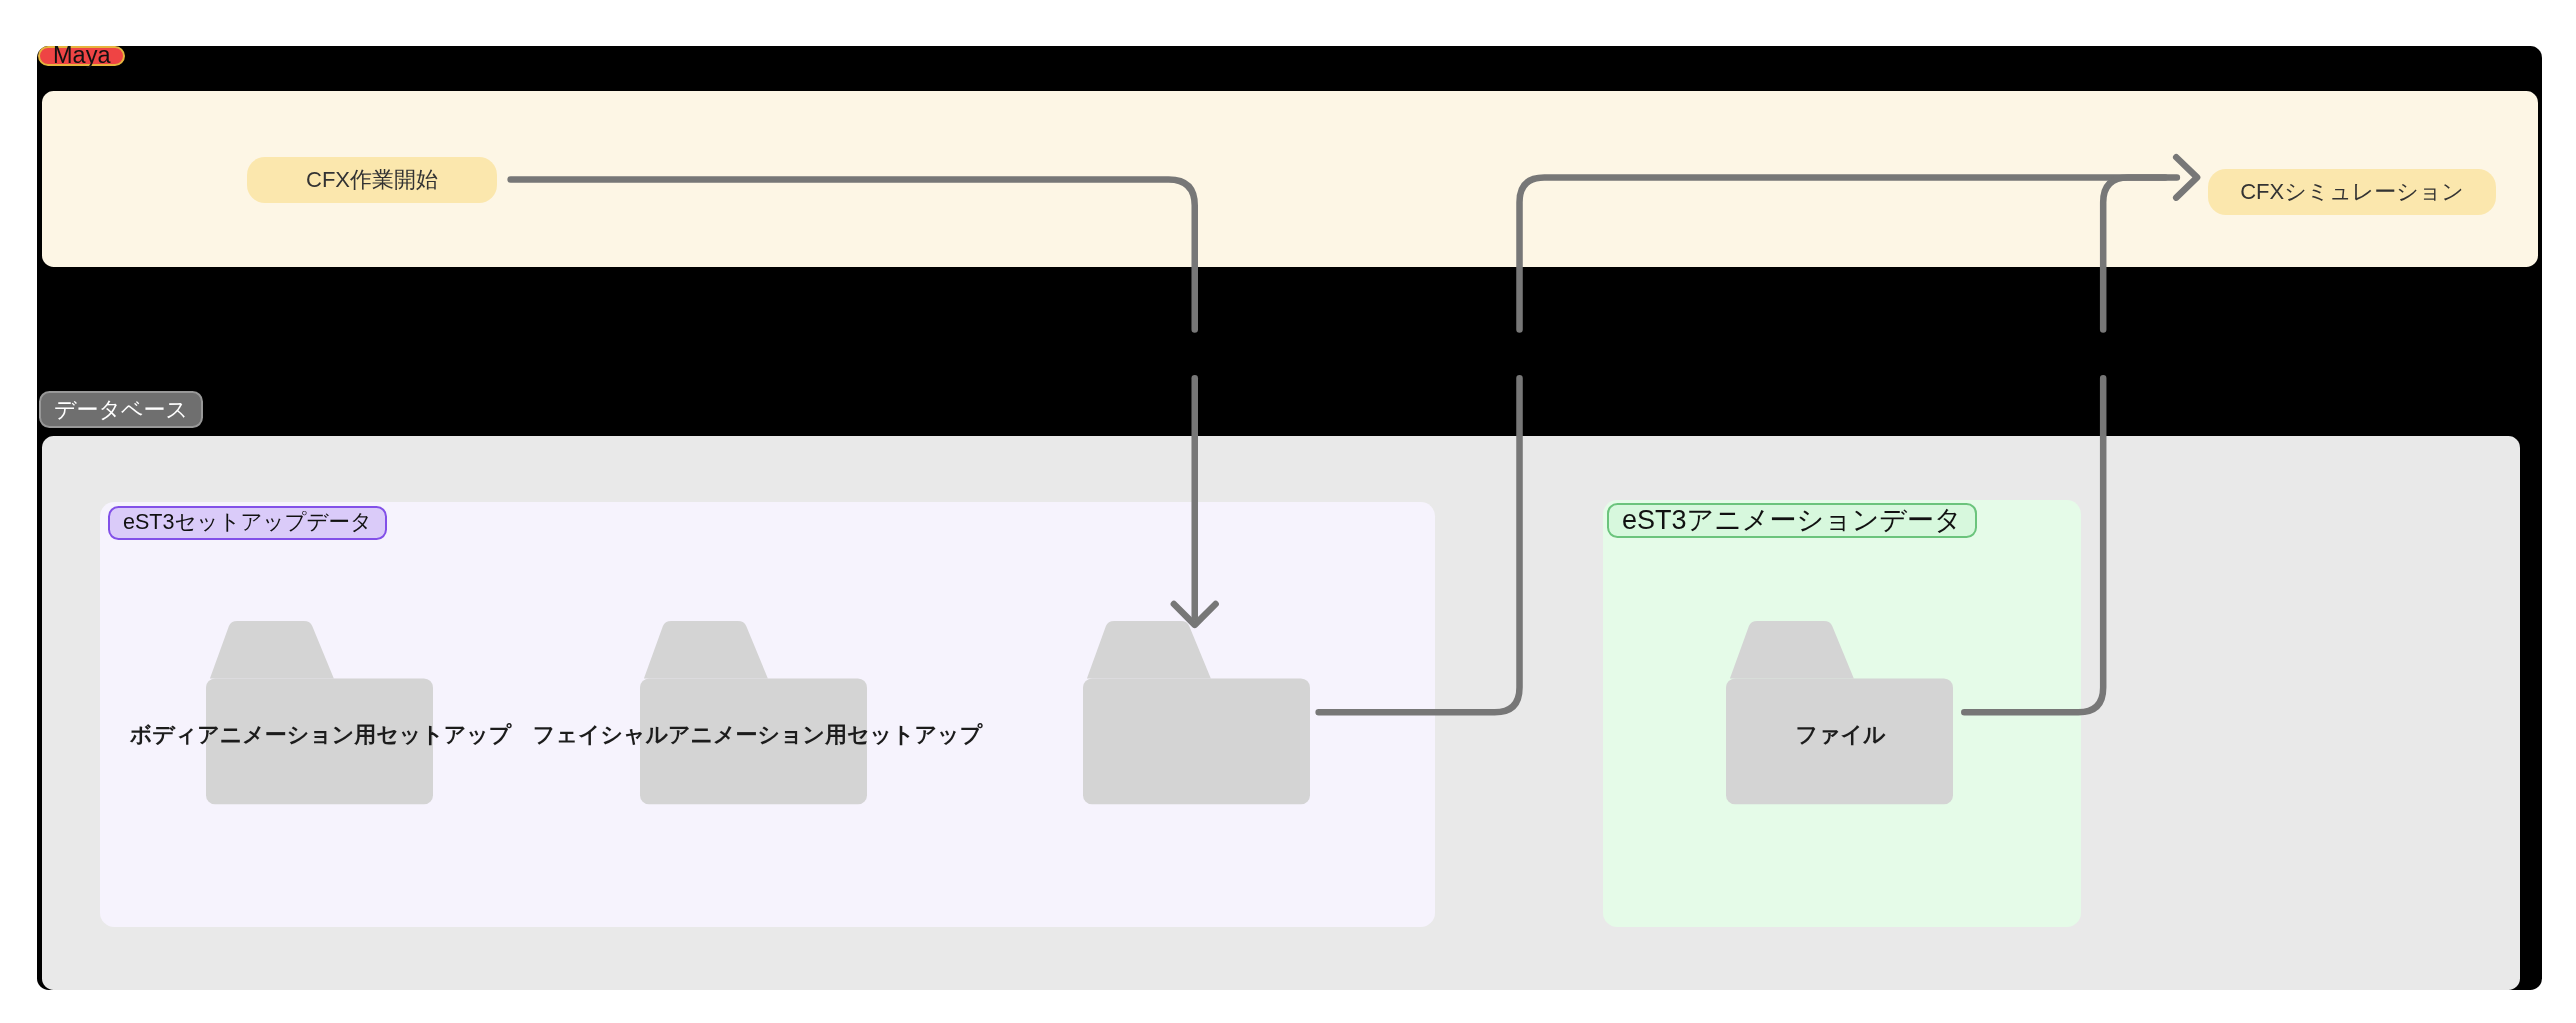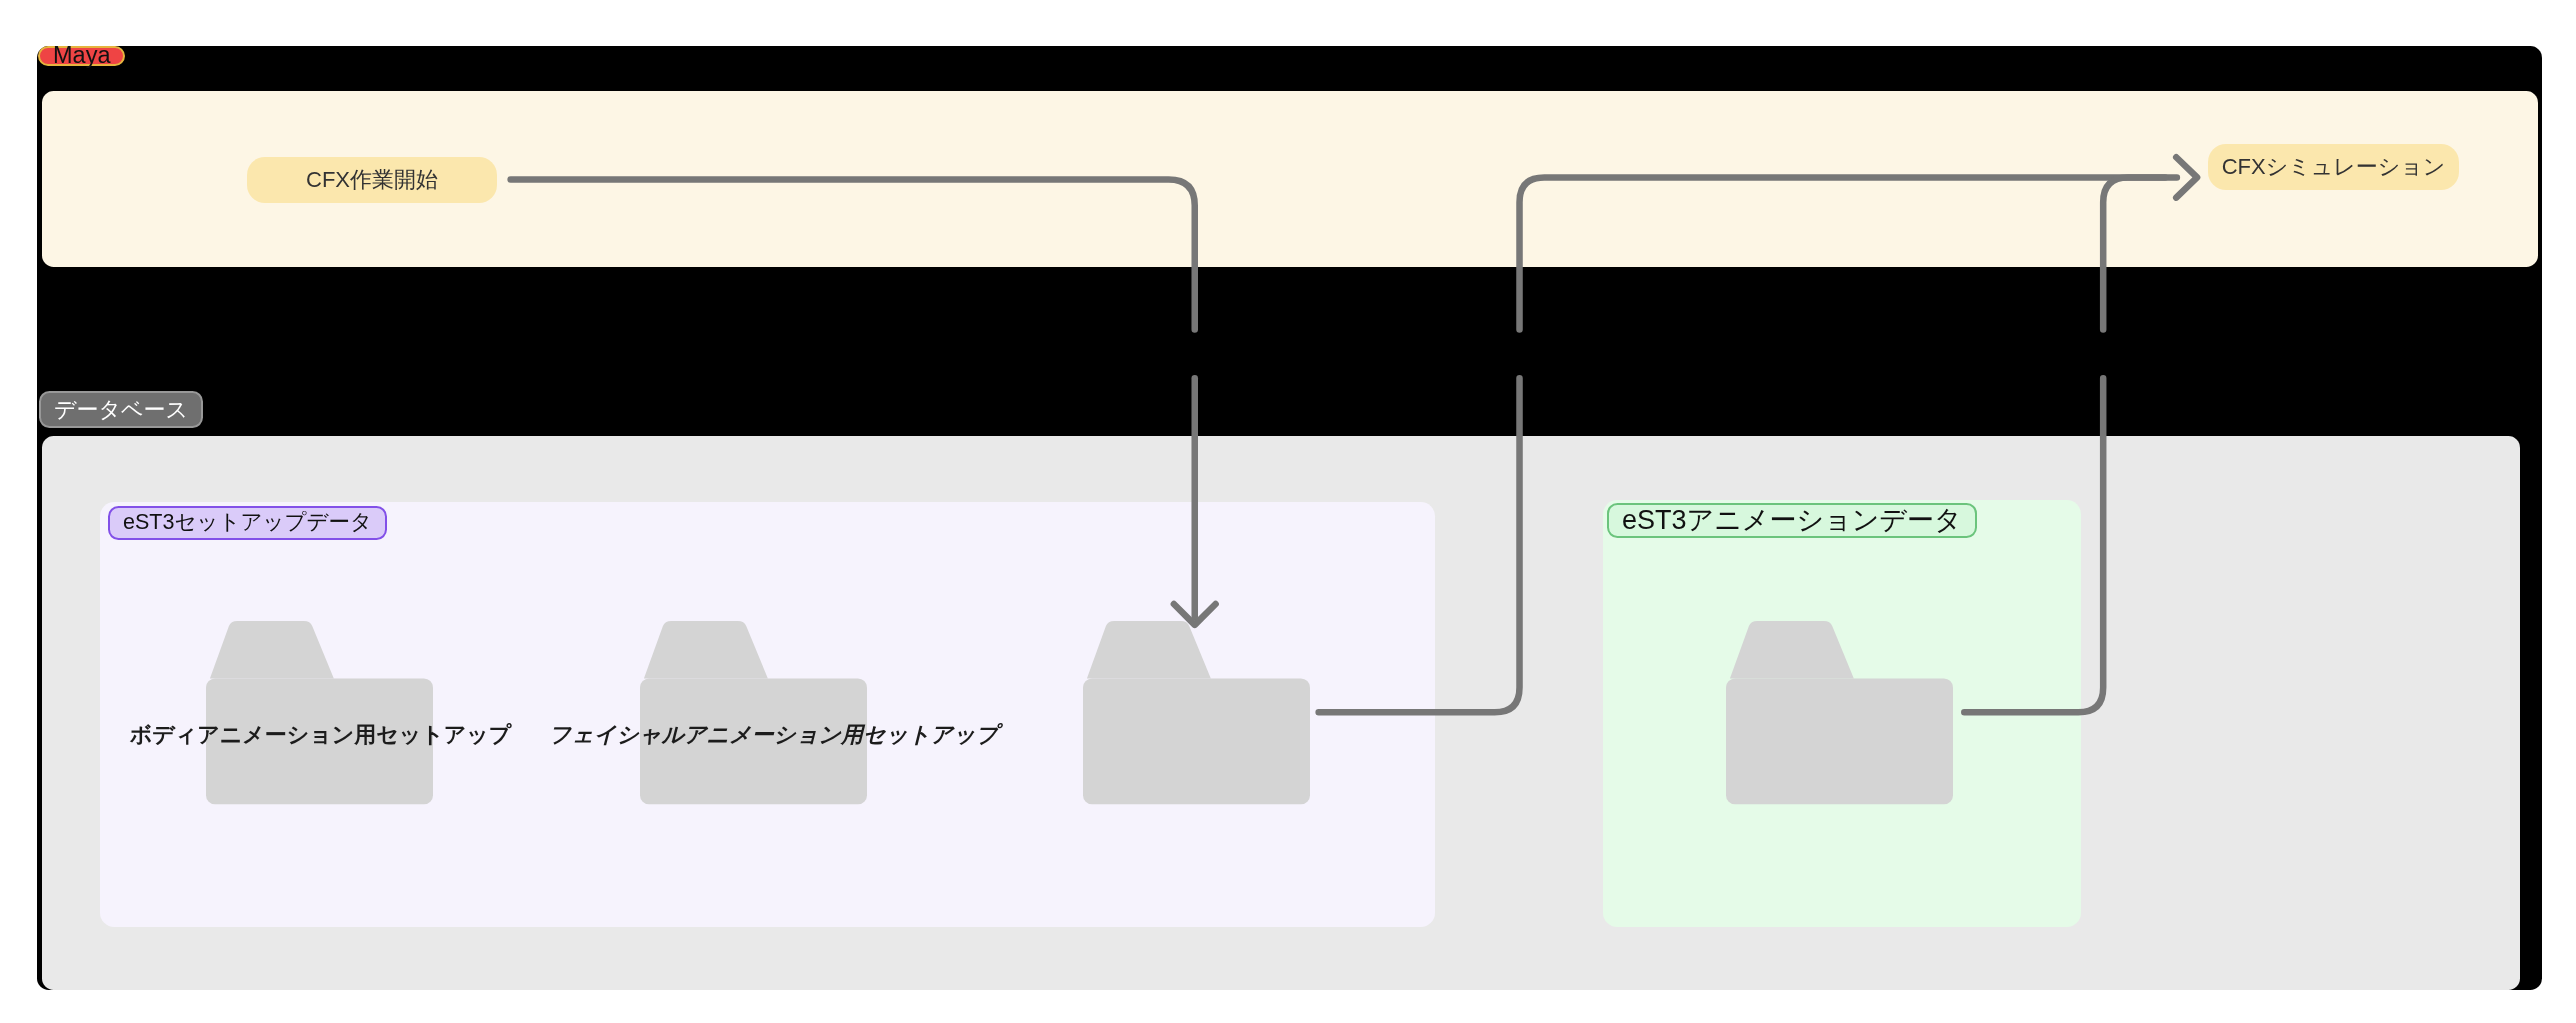--- a/index.html
+++ b/index.html
@@ -29,21 +29,21 @@
   .maya-lane{left:42px;top:91px;width:2496px;height:176px;background:#FDF6E5;border-radius:11.7px;}
   .db-lane{left:42px;top:436px;width:2478px;height:554px;background:#E9E9E9;border-radius:11.7px;}
 
   
   .node{
     display:flex;align-items:center;justify-content:center;
     background:#FBE7AD;border-radius:18px;
     font-size:22px;color:#333333;white-space:nowrap;
   }
   .node-start{left:247px;top:157px;width:250px;height:46px;}
-  .node-sim{left:2208px;top:144px;width:251px;height:46px;}
+  .node-sim{left:2208px;top:169px;width:288px;height:46px;}
 
   
   .group-setup{left:100px;top:502px;width:1335px;height:425px;background:#F6F3FD;border-radius:14.3px;}
   .group-anim{left:1603px;top:500px;width:478px;height:427px;background:#E5FBE8;border-radius:14.3px;}
   .setup-pill{left:108px;top:506px;height:34px;background:#DACBF9;border:2px solid #8250E8;color:#111;font-size:21.5px;}
   .anim-pill{left:1607px;top:503px;height:35px;background:#D7F8DD;border:2px solid #6BC47C;color:#111;font-size:27px;}
 
   
   .folder{width:227px;height:184px;top:621px;}
   .folder svg{display:block;}
@@ -93,21 +93,22 @@
     </svg>
   </div>
   <div class="abs folder" style="left:1726px;">
     <svg width="227" height="184" viewBox="0 0 348 282" xmlns="http://www.w3.org/2000/svg">
       <path d="M6 88 L35 8 Q38 0 48 0 L150 0 Q160 0 163 8 L196 88 Z" fill="#D4D4D4"></path>
       <rect x="0" y="88" width="348" height="193" rx="14" fill="#D4D4D4"></rect>
     </svg>
   </div>
 
   <div class="abs folder-label" style="left:320px;">ボディアニメーション用セットアップ</div>
-  <div class="abs folder-label" style="left:773px;font-style:italic;">フェイシャルアニメーション用セットアップ</div>
+  <div class="abs folder-label" style="left:757px;">フェイシャルアニメーション用セットアップ</div>
+  <div class="abs folder-label" style="left:1840px;">ファイル</div>
 
   <div class="abs node node-start">CFX作業開始</div>
   <div class="abs node node-sim">CFXシミュレーション</div>
 
   <svg class="abs edges" viewBox="0 0 3950 1570" xmlns="http://www.w3.org/2000/svg" fill="none" stroke="#777777" stroke-width="10" stroke-linecap="round" stroke-linejoin="round">
 
     <path d="M783 275 H1792 Q1832 275 1832 315 V505"></path>
     <path d="M1832 580 V946"></path>
     <path d="M1800 926 L1832 958 L1864 926"></path>
 

